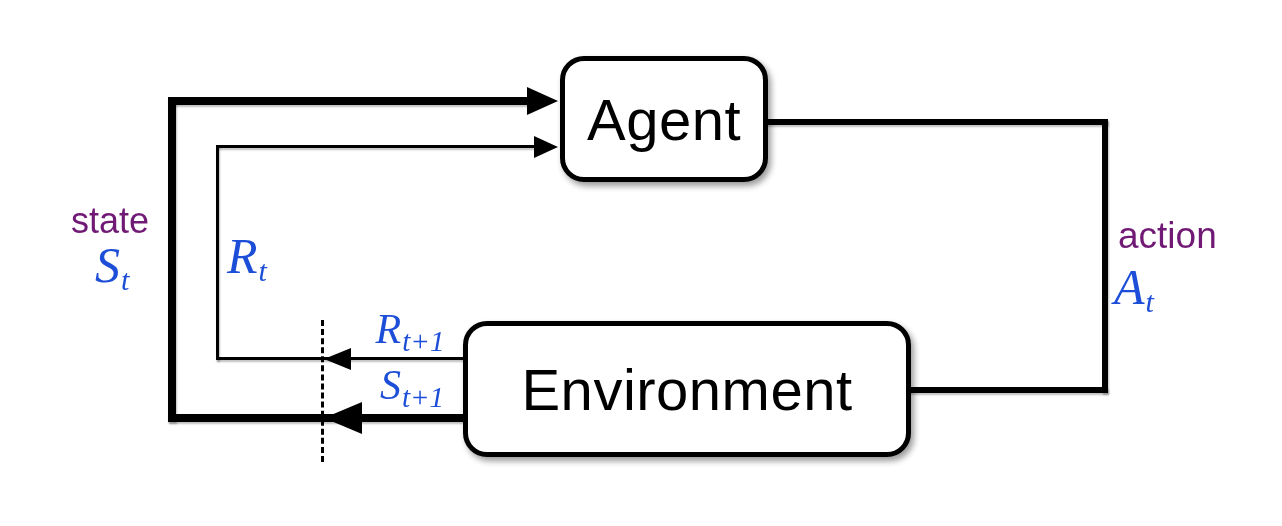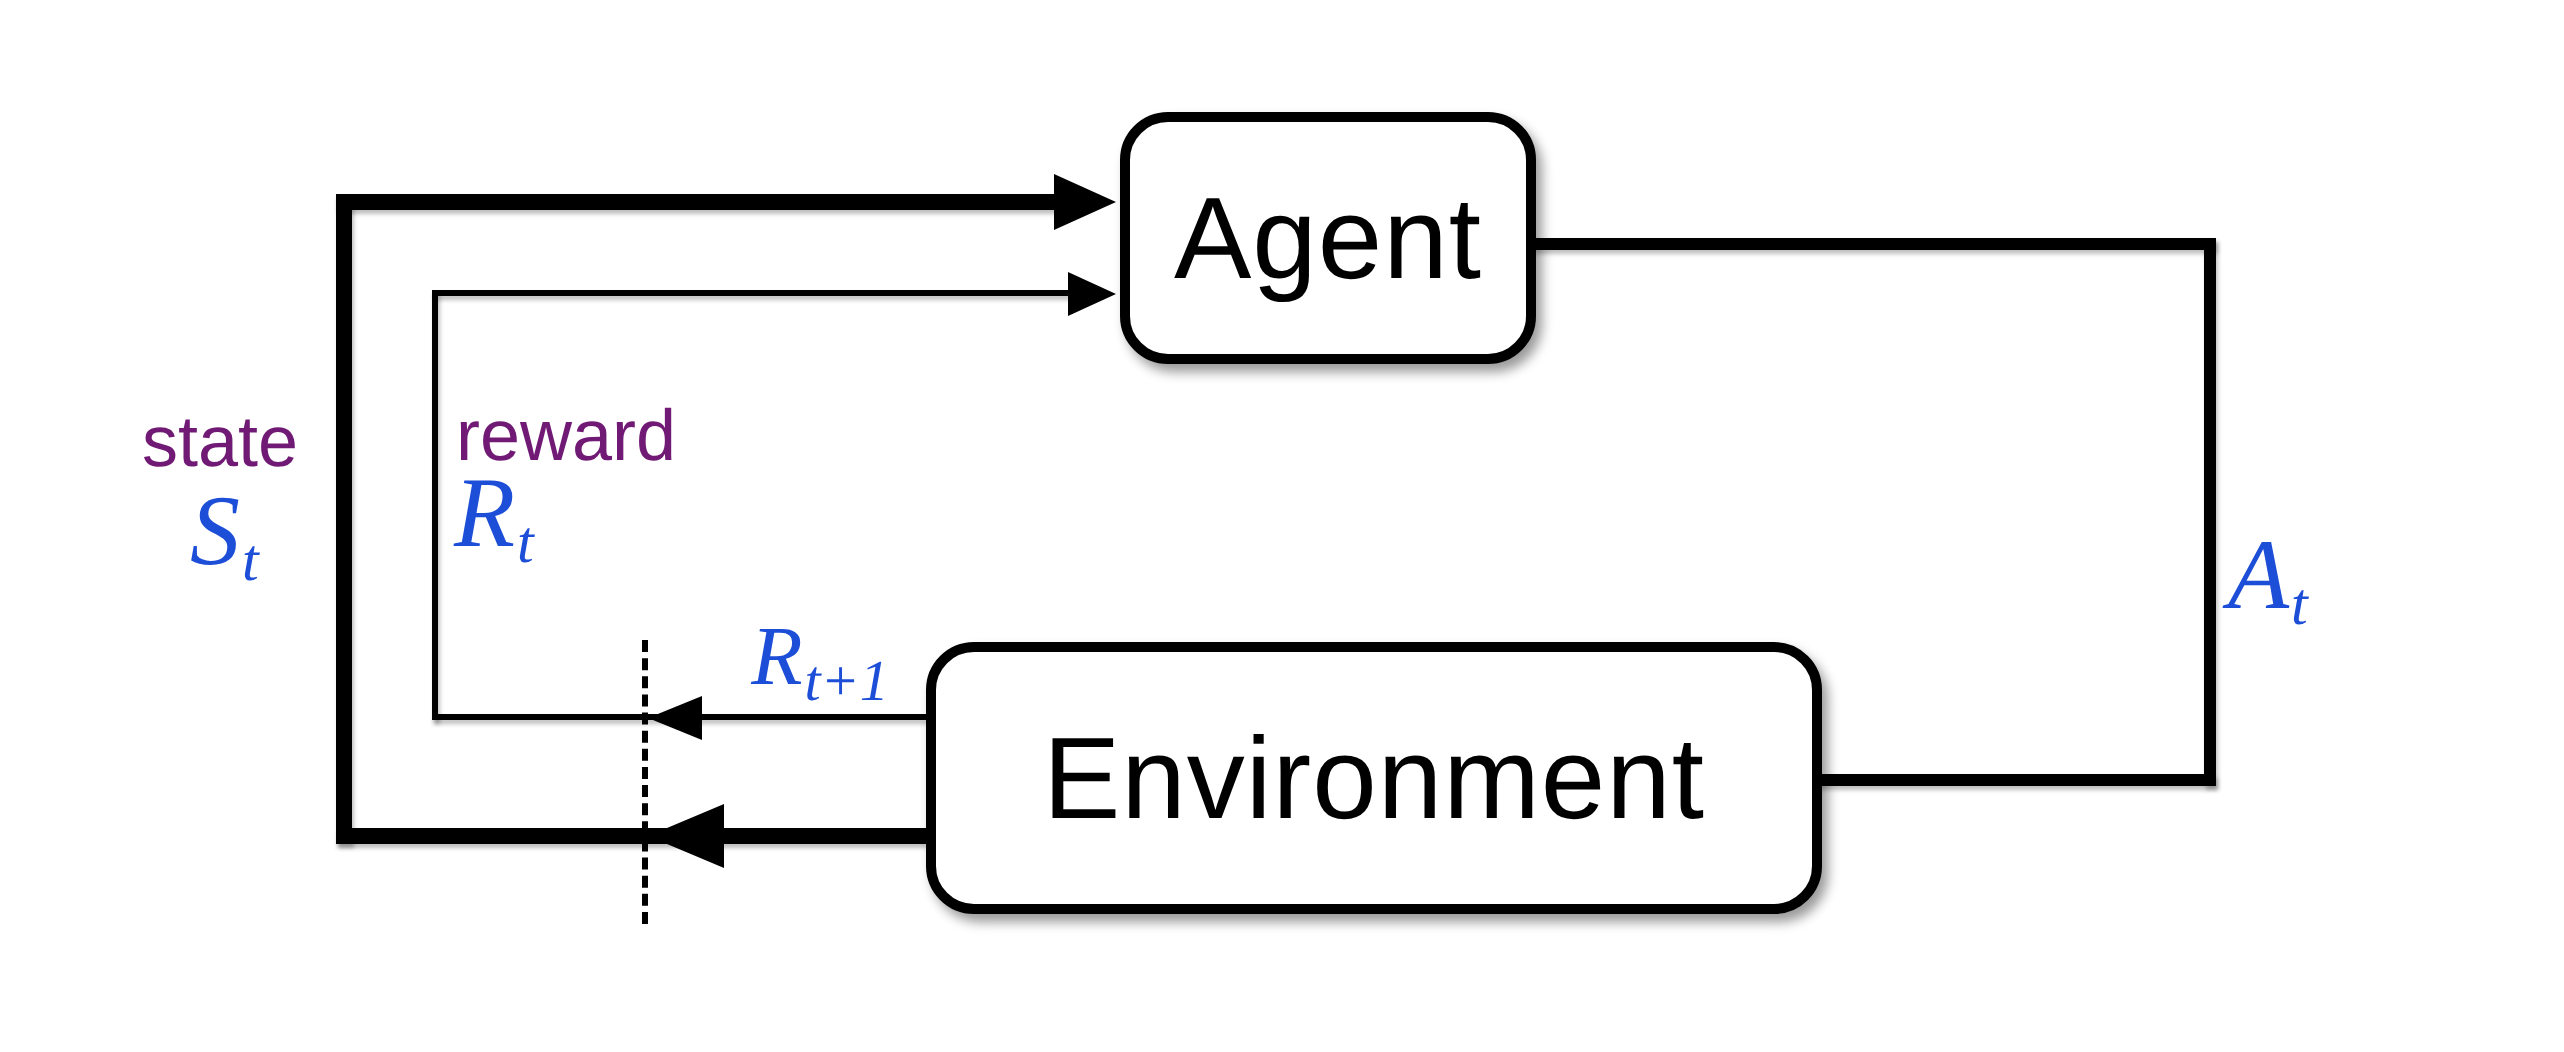--- a/index.html
+++ b/index.html
@@ -142,21 +142,22 @@
   <div class="node" id="agent-box">
     <span>Agent</span>
   </div>
   <div class="node" id="environment-box">
     <span>Environment</span>
   </div>
 
   <div class="word" id="state-word">state</div>
   <div class="math" id="state-symbol"><span>S</span><sub>t</sub></div>
 
-  <div class="word" id="reward-word">reward</div>
   <div class="math" id="reward-symbol"><span>R</span><sub>t</sub></div>
 
+  <div class="word" id="action-word">action</div>
   <div class="math" id="action-symbol"><span>A</span><sub>t</sub></div>
 
   <div class="math small" id="next-reward-symbol"><span>R</span><sub>t+1</sub></div>
 
+  <div class="math small" id="next-state-symbol"><span>S</span><sub>t+1</sub></div>
 
 </div>
 
 </body></html>

